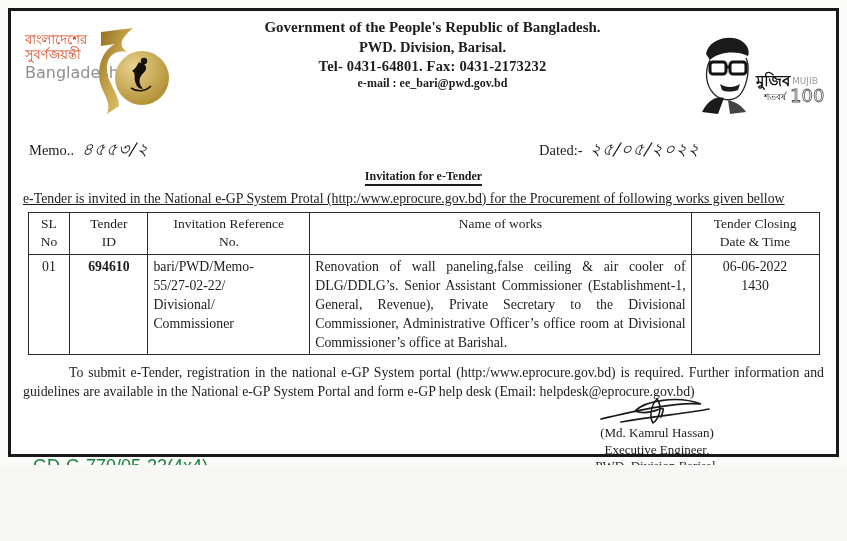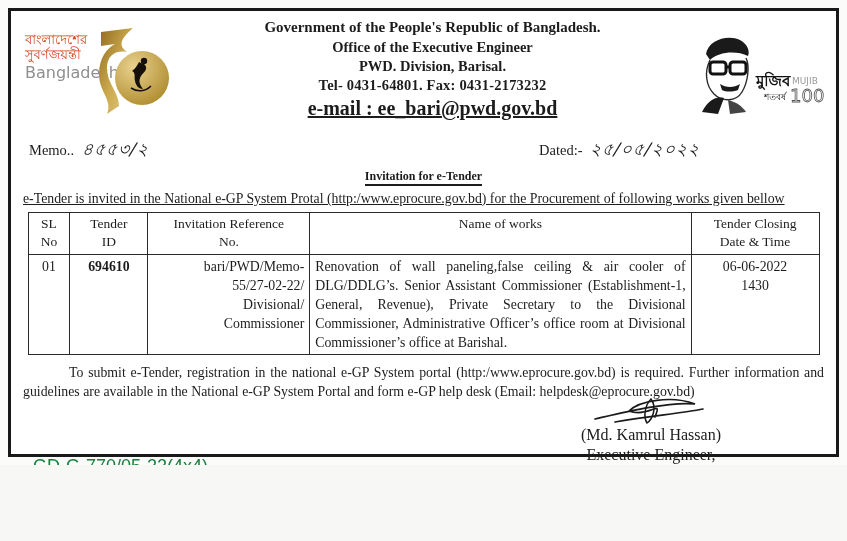--- a/index.html
+++ b/index.html
@@ -15,46 +15,46 @@
   }
   
   .header { display:flex; align-items:flex-start; }
   .logo-left { width:158px; flex:0 0 auto; margin-top:10px; }
   .logo-right { width:140px; flex:0 0 auto; margin-top:12px; }
   .head-text { flex:1; text-align:center; font-weight:bold; line-height:1.32; padding-top:2px; }
   .head-text .h1 { font-size:15px; }
   .head-text .h2 { font-size:14.5px; }
   .head-text .h3 { font-size:14.5px; }
   .head-text .h4 { font-size:14.5px; letter-spacing:.2px; }
-  .head-text .h5 { font-size:20px;text-decoration:underline; }
+  .head-text .h5 { font-size:12px; }
   
   .memo-row { display:flex; justify-content:space-between; margin-top:8px; padding:0 6px; }
   .memo-left, .dated { font-size:14.5px; }
   .dated { margin-right:118px; }
   .hand { font-family:"DejaVu Sans", sans-serif; font-style:italic; font-size:17px; letter-spacing:1px; transform:skewX(-6deg); display:inline-block; margin-left:4px; }
   
   .title-wrap { text-align:center; margin-top:2px; }
   .title { font-size:12px; font-weight:bold; border-bottom:2px solid #1c1c1c; padding-bottom:1px; }
   
   .intro { font-size:13.8px; text-align:justify; margin-top:6px; line-height:1.35;text-decoration:underline; }
   .para { font-size:13.8px; text-align:justify; line-height:1.4; text-indent:46px; }
   
   table.tender { width:792px; margin:3px auto 8px auto; border-collapse:collapse; }
   table.tender th, table.tender td { border:1.5px solid #2a2a2a; padding:2px 5px; }
   table.tender th { font-weight:normal; font-size:13.5px; text-align:center; vertical-align:top; white-space:pre-line; height:42px; line-height:1.35; }
   table.tender td { vertical-align:top; font-size:13.8px; line-height:1.38; }
   td.c-sl { text-align:center; width:42px; }
   td.c-id { text-align:center; width:78px; font-weight:bold; }
-  td.c-ref { text-align:right; width:162px; white-space:pre-line; }
+  td.c-ref { text-align:left; width:162px; white-space:pre-line; }
   td.c-works { width:382px; text-align:justify; padding:2px 8px; }
   td.c-close { width:128px; text-align:center; }
   th.h-sl{width:42px} th.h-id{width:78px} th.h-ref{width:162px} th.h-works{width:382px} th.h-close{width:128px}
   
   .sig-row { position:relative; height:90px; }
-  .signature { position:absolute; right:58px; top:-8px; width:230px; text-align:center; font-size:16px; line-height:1.25; }
+  .signature { position:absolute; right:52px; top:-8px; width:230px; text-align:center; font-size:13px; line-height:1.25; }
   .sig-scribble { display:block; margin:0 auto -2px auto; }
   .footer-code { position:absolute; left:10px; bottom:14px; font-family:"Liberation Sans", sans-serif; font-size:18px; color:#15803d; }
 </style>
 </head>
 <body>
 
 <div class="page">
   <div class="doc">
 
     <div class="header">
@@ -78,21 +78,20 @@
           <path d="M78 6 L110 2 C96 14 96 20 104 26 C92 24 84 30 84 42 C84 58 96 66 96 80 L84 88 C90 74 76 66 76 48 C76 32 84 22 92 18 L78 20 Z" fill="url(#gold)"></path>
           <circle cx="119" cy="52" r="27" fill="url(#goldc)"></circle>
           <path d="M116 36 c3 2 6 1 7 5 c1 3 -2 5 -5 9 c-3 5 -1 9 2 13 c-4 0 -7 -3 -8 -8 c-1 -4 1 -8 -3 -10 c3 -2 5 -5 7 -9 z" fill="#151009"></path>
           <circle cx="121" cy="35" r="3.2" fill="#151009"></circle>
           <path d="M108 62 c6 4 14 4 20 -2" stroke="#151009" stroke-width="1.6" fill="none"></path>
         </svg>
       </div>
 
       <div class="head-text">
         <div class="h1">Government of the People's Republic of Bangladesh.</div>
-        <div class="h2">Office of the Executive Engineer</div>
         <div class="h3">PWD. Division, Barisal.</div>
         <div class="h4">Tel- 0431-64801. Fax: 0431-2173232</div>
         <div class="h5">e-mail : ee_bari@pwd.gov.bd</div>
       </div>
 
       <div class="logo-right">
         <svg width="140" height="96" viewBox="0 0 140 96">
 
           <path d="M22 26 C24 12 44 6 56 12 C64 16 66 24 64 28 C52 22 34 24 26 32 Z" fill="#1a1a1a"></path>
 

